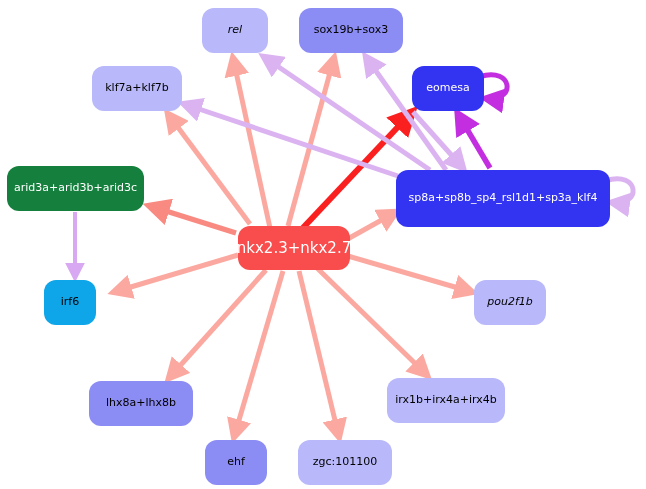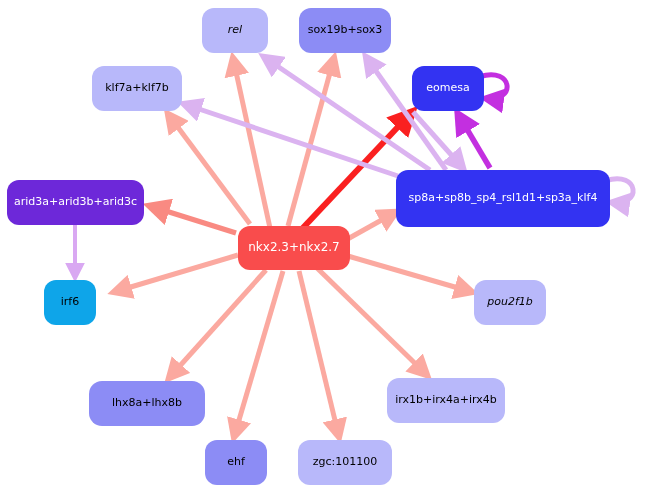--- a/index.html
+++ b/index.html
@@ -87,45 +87,45 @@
         <line x1="75" y1="212" x2="75" y2="277" stroke="#d9a8f2" stroke-width="4" marker-end="url(#ah-lilac2)"></line>
         <path d="M480,76.5 C514,66.5 516,102.5 486,98.5" fill="none" stroke="#c32fe0" stroke-width="5" marker-end="url(#ah-magenta)"></path>
         <path d="M606,180.5 C640,170.5 642,206.5 612,202.5" fill="none" stroke="#dbb3f0" stroke-width="5" marker-end="url(#ah-lilac)"></path>
       </g>
   </svg>
 
   <div id="node-layer">
       <div class="node" style="left: 202px; top: 8px; width: 66px; height: 45px; background: rgb(184, 184, 250); color: rgb(0, 0, 0); font-size: 11px; font-style: italic;">
         <span class="node-label">rel</span>
       </div>
-      <div class="node" style="left: 299px; top: 8px; width: 92px; height: 45px; background: rgb(140, 140, 245); color: rgb(0, 0, 0); font-size: 11px;">
+      <div class="node" style="left: 299px; top: 8px; width: 104px; height: 45px; background: rgb(140, 140, 245); color: rgb(0, 0, 0); font-size: 11px;">
         <span class="node-label">sox19b+sox3</span>
       </div>
       <div class="node" style="left: 92px; top: 66px; width: 90px; height: 45px; background: rgb(184, 184, 250); color: rgb(0, 0, 0); font-size: 11px;">
         <span class="node-label">klf7a+klf7b</span>
       </div>
       <div class="node" style="left: 412px; top: 66px; width: 72px; height: 45px; background: rgb(51, 51, 242); color: rgb(255, 255, 255); font-size: 11px;">
         <span class="node-label">eomesa</span>
       </div>
-      <div class="node" style="left: 7px; top: 180px; width: 137px; height: 45px; background: #6d28d9; color: rgb(255, 255, 255); font-size: 11px;">
+      <div class="node" style="left: 7px; top: 166px; width: 137px; height: 45px; background: #15803d; color: rgb(255, 255, 255); font-size: 11px;">
         <span class="node-label">arid3a+arid3b+arid3c</span>
       </div>
       <div class="node" style="left: 396px; top: 170px; width: 214px; height: 57px; background: rgb(51, 51, 242); color: rgb(255, 255, 255); font-size: 11px;">
         <span class="node-label">sp8a+sp8b_sp4_rsl1d1+sp3a_klf4</span>
       </div>
-      <div class="node" style="left: 238px; top: 226px; width: 112px; height: 44px; background: rgb(249, 76, 76); color: rgb(255, 255, 255); font-size: 12px;">
+      <div class="node" style="left: 238px; top: 226px; width: 112px; height: 44px; background: rgb(249, 76, 76); color: rgb(255, 255, 255); font-size: 15px;">
         <span class="node-label">nkx2.3+nkx2.7</span>
       </div>
       <div class="node" style="left: 44px; top: 280px; width: 52px; height: 45px; background: #0ea5e9; color: rgb(0, 0, 0); font-size: 11px; align-items: center;">
         <span class="node-label">irf6</span>
       </div>
       <div class="node" style="left: 474px; top: 280px; width: 72px; height: 45px; background: rgb(184, 184, 250); color: rgb(0, 0, 0); font-size: 11px; font-style: italic;">
         <span class="node-label">pou2f1b</span>
       </div>
-      <div class="node" style="left: 89px; top: 381px; width: 116px; height: 45px; background: rgb(140, 140, 245); color: rgb(0, 0, 0); font-size: 11px; border-radius: 13px;">
+      <div class="node" style="left: 89px; top: 381px; width: 104px; height: 45px; background: rgb(140, 140, 245); color: rgb(0, 0, 0); font-size: 11px;">
         <span class="node-label">lhx8a+lhx8b</span>
       </div>
       <div class="node" style="left: 387px; top: 378px; width: 118px; height: 45px; background: rgb(184, 184, 250); color: rgb(0, 0, 0); font-size: 11px; align-items: center;">
         <span class="node-label">irx1b+irx4a+irx4b</span>
       </div>
       <div class="node" style="left: 205px; top: 440px; width: 62px; height: 45px; background: rgb(140, 140, 245); color: rgb(0, 0, 0); font-size: 11px;">
         <span class="node-label">ehf</span>
       </div>
       <div class="node" style="left: 298px; top: 440px; width: 94px; height: 45px; background: rgb(184, 184, 250); color: rgb(0, 0, 0); font-size: 11px;">
         <span class="node-label">zgc:101100</span>

